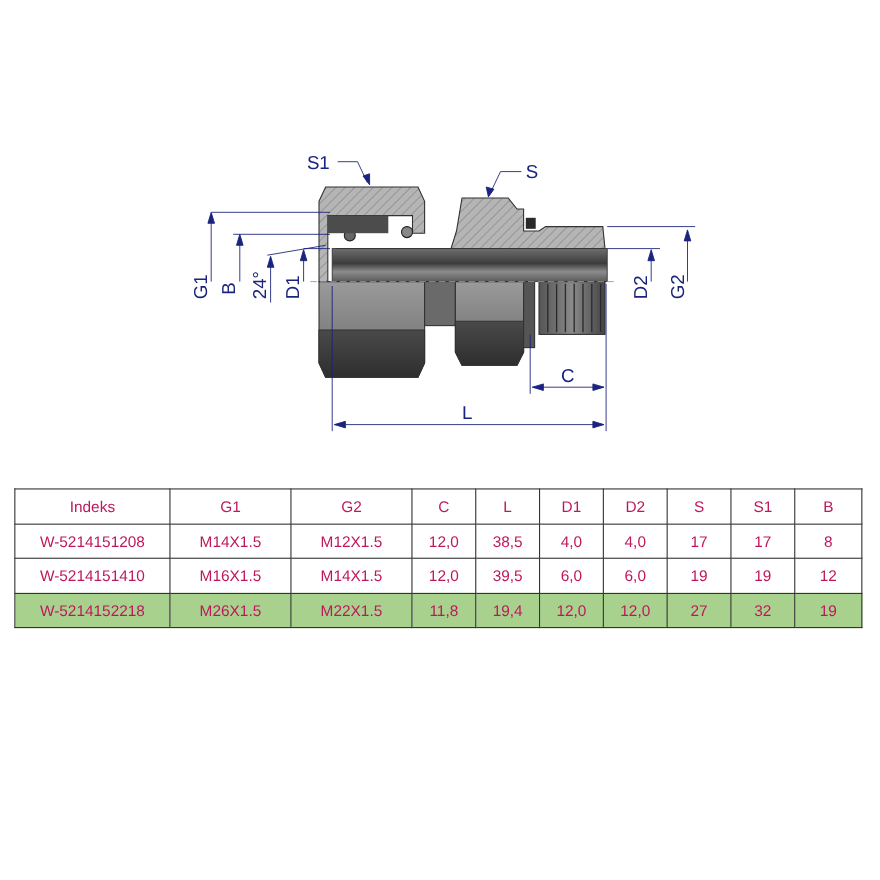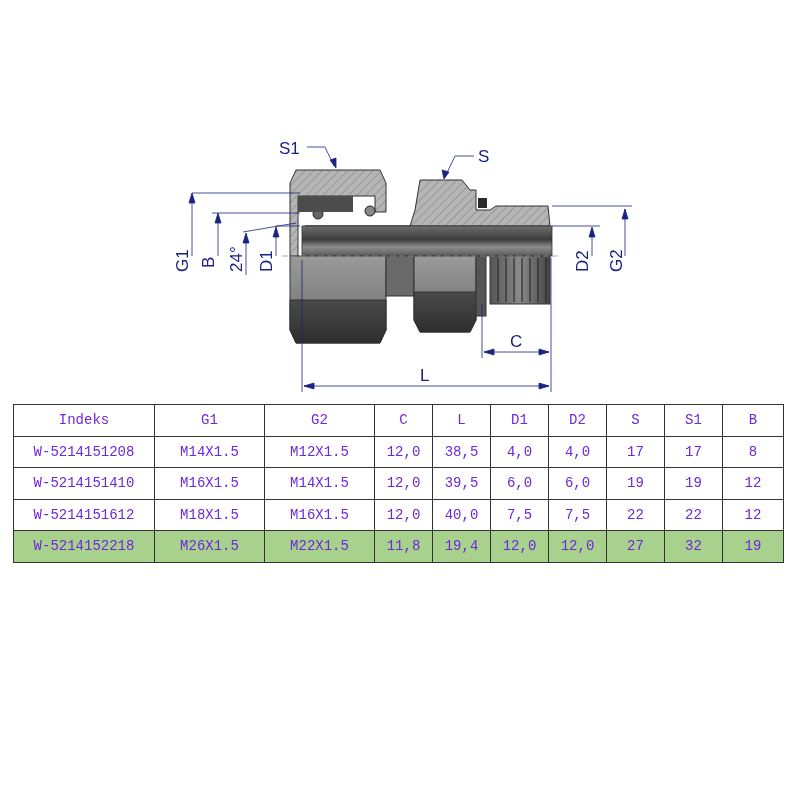--- a/index.html
+++ b/index.html
@@ -1,19 +1,19 @@
 <!DOCTYPE html>
 <html><head>
 <meta charset="utf-8">
 <style>
   html, body { margin:0; padding:0; background:#ffffff; }
   body { width:800px; height:800px; position:relative; overflow:hidden; font-family:"Liberation Sans", sans-serif; }
   #drawing { position:absolute; left:0; top:0; width:800px; height:420px; }
   .dim-label { font-family:"Liberation Sans", sans-serif; font-size:17px; fill:#1a237e; }
-  table.spec { position:absolute; left:13px; top:404px; border-collapse:collapse; font-family:Liberation Mono, monospace; font-size:14px; color:#6d28d9; }
+  table.spec { position:absolute; left:13px; top:444px; border-collapse:collapse; font-family:Liberation Sans, sans-serif; font-size:14px; color:#be185d; }
   table.spec td { border:1.5px solid #333; text-align:center; height:30.5px; padding:0; }
   table.spec tr.hl td { background:#a9d18e; }
 </style>
 </head>
 <body>
 
 <svg id="drawing" viewBox="0 0 800 420" xmlns="http://www.w3.org/2000/svg">
   <defs>
     <pattern id="hatch" width="6" height="6" patternUnits="userSpaceOnUse" patternTransform="rotate(45)">
       <rect width="6" height="6" fill="#b5b5b5"></rect>
@@ -181,32 +181,20 @@
     <td>M16X1.5</td>
     <td>M14X1.5</td>
     <td>12,0</td>
     <td>39,5</td>
     <td>6,0</td>
     <td>6,0</td>
     <td>19</td>
     <td>19</td>
     <td>12</td>
   </tr>
-  <tr>
-    <td>W-5214151612</td>
-    <td>M18X1.5</td>
-    <td>M16X1.5</td>
-    <td>12,0</td>
-    <td>40,0</td>
-    <td>7,5</td>
-    <td>7,5</td>
-    <td>22</td>
-    <td>22</td>
-    <td>12</td>
-  </tr>
   <tr class="hl">
     <td>W-5214152218</td>
     <td>M26X1.5</td>
     <td>M22X1.5</td>
     <td>11,8</td>
     <td>19,4</td>
     <td>12,0</td>
     <td>12,0</td>
     <td>27</td>
     <td>32</td>

